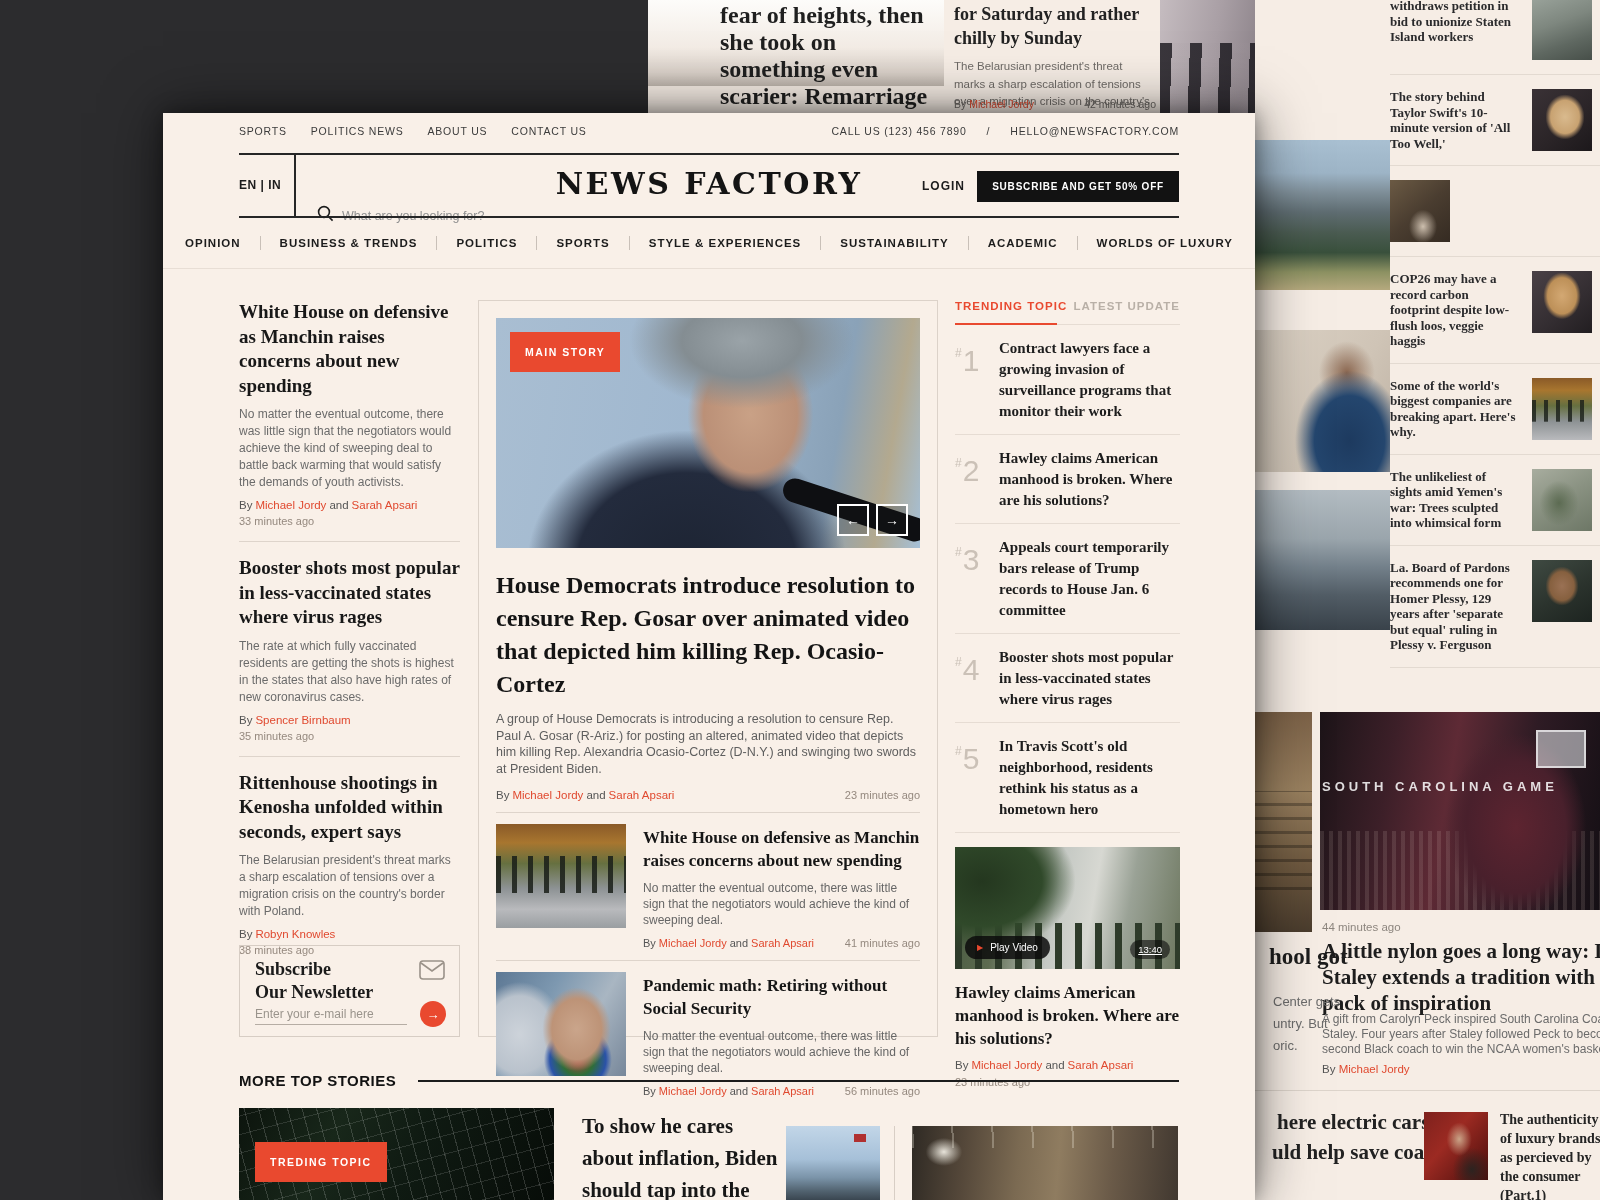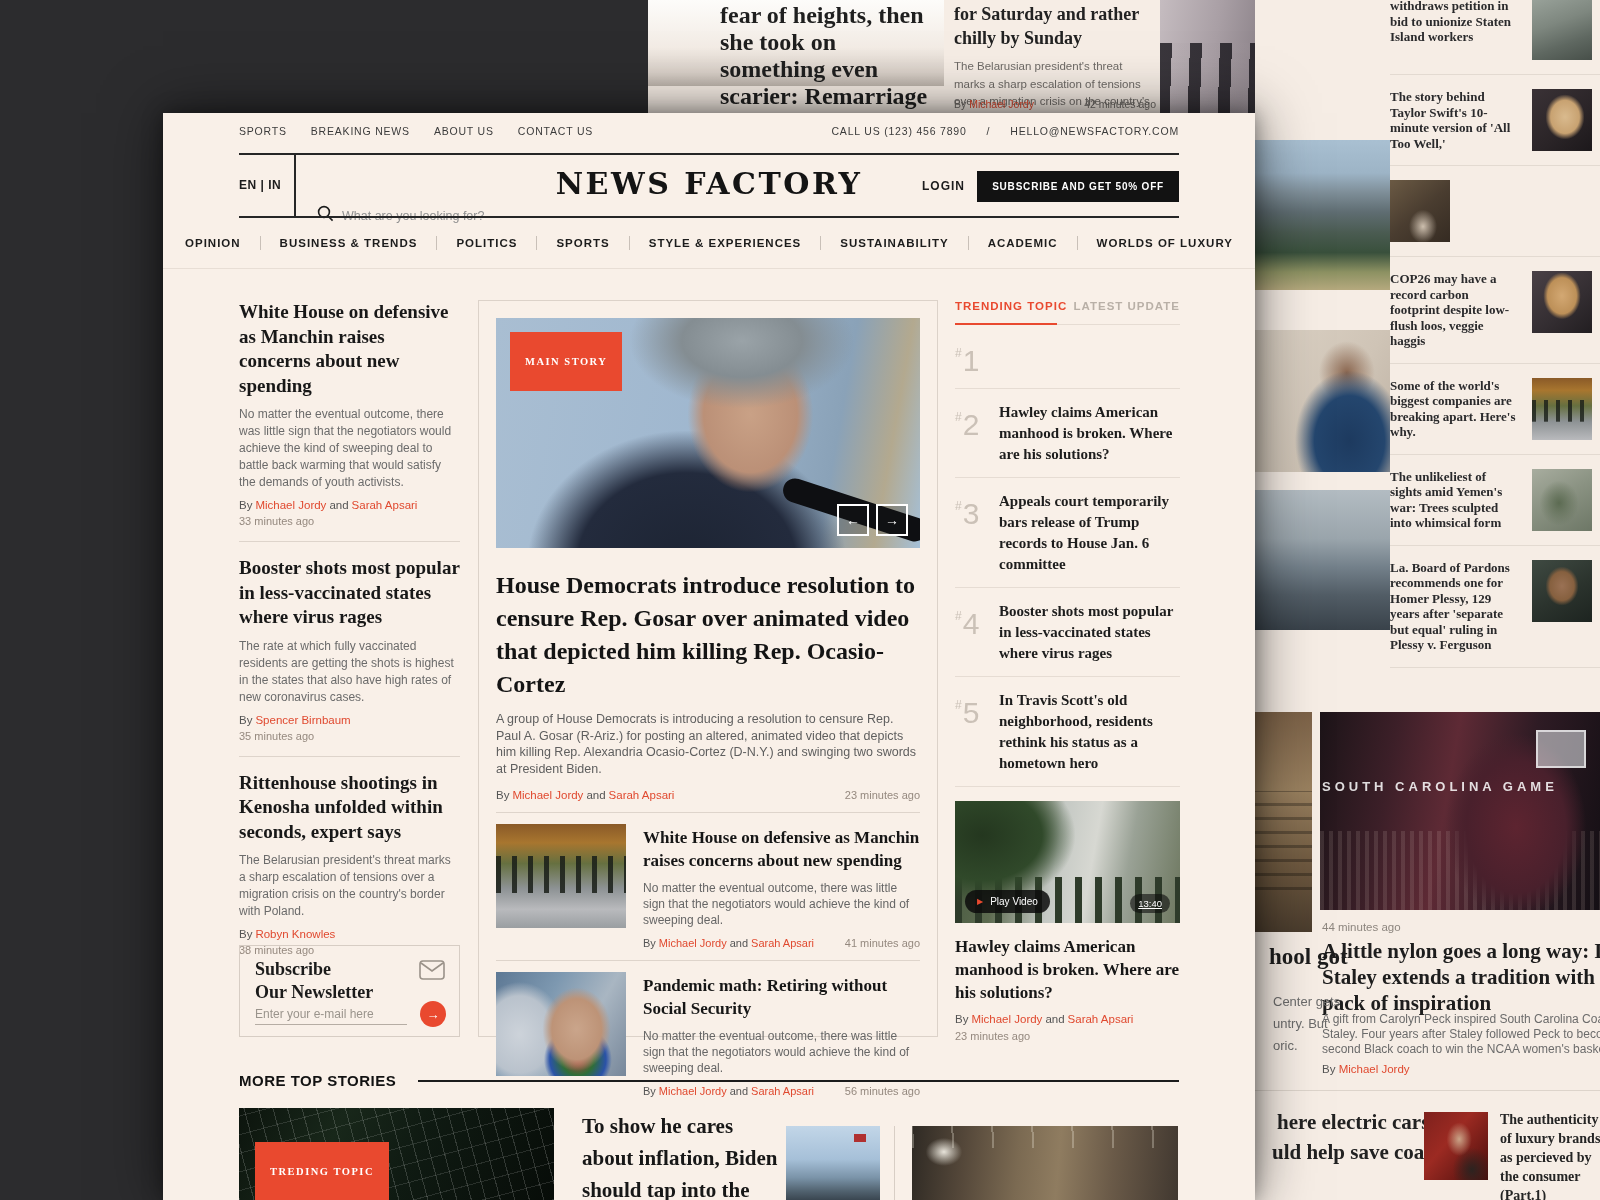--- a/index.html
+++ b/index.html
@@ -125,21 +125,21 @@
   .centerbox{position:absolute;left:315px;top:187px;width:460px;height:737px;border:1px solid #dcd2c9;
              box-sizing:border-box;padding:17px;}
   .msphoto{position:relative;height:230px;overflow:hidden;cursor:pointer;
     background:radial-gradient(150px 90px at 58% 10%,#9aa3a8 0%,#848d92 40%,transparent 75%),
                radial-gradient(85px 105px at 60% 42%,#c9a186 0%,#bb9077 55%,transparent 74%),
                radial-gradient(200px 170px at 45% 108%,#1d2433 0%,#232b3d 55%,transparent 80%),
                linear-gradient(100deg,#a9bed2 0%,#9fb7cf 50%,#8aa2b8 78%,#b3a98f 90%,#a5c0d8 100%);}
   .msphoto .mic{position:absolute;right:-10px;bottom:26px;width:150px;height:24px;background:#0e0f12;
                 transform:rotate(18deg);border-radius:12px;}
   .badge{position:absolute;left:14px;top:14px;background:#e9492f;color:#fff;font-weight:700;font-size:10.5px;
-         letter-spacing:1.5px;padding:24px 15px;font-family:Liberation Serif, serif;}
+         letter-spacing:1.5px;padding:14px 15px;}
   .car{position:absolute;right:12px;bottom:12px;display:flex;gap:7px;}
   .car button{width:32px;height:32px;border:2px solid #fff;background:rgba(25,25,25,.25);color:#fff;
               font-size:14px;cursor:pointer;display:flex;align-items:center;justify-content:center;}
   .ms-h{margin:21px 0 0;font-family:"Liberation Serif",serif;font-weight:600;font-size:24px;line-height:33px;color:#141414;}
   .ms-b{margin:10px 0 0;font-size:12.5px;line-height:16.5px;color:#5e5e5e;}
   .byrow{display:flex;justify-content:space-between;align-items:baseline;margin-top:12px;}
   .crule{border:0;border-top:1px solid #ded4cb;margin:11px 0;}
   .subrow{display:flex;gap:17px;}
   .sub-th{width:130px;height:104px;flex:none;cursor:pointer;}
   .th-wreath{background:repeating-linear-gradient(90deg, rgba(25,30,24,.85) 0 5px, transparent 5px 16px) 0 48%/100% 36% no-repeat,
@@ -273,21 +273,21 @@
     <div class="fg6">uld help save coal</div>
     <div class="ph-podium"></div>
     <div class="lux-h serif">The authenticity of luxury brands as percieved by the consumer (Part.1)</div>
   </div>
 
   <div class="card">
 
     <div class="topbar">
       <div class="tb-left">
         <a>SPORTS</a>
-        <a>BREAKING NEWS</a>
+        <a>POLITICS NEWS</a>
         <a>ABOUT US</a>
         <a>CONTACT US</a>
       </div>
       <div class="tb-right">
         <a>CALL US (123) 456 7890</a>
         <span>/</span>
         <a>HELLO@NEWSFACTORY.COM</a>
       </div>
     </div>
     <div class="rule-a"></div>
@@ -430,20 +430,21 @@
     </div>
 
     <div class="rightcol">
       <div class="tabs">
         <a class="tab1">TRENDING TOPIC</a>
         <a class="tab2">LATEST UPDATE</a>
       </div>
 
       <div class="titem">
         <div class="tnum"><span class="hash">#</span><span>1</span></div>
+        <div class="ttext">Contract lawyers face a growing invasion of surveillance programs that monitor their work</div>
       </div>
       <div class="titem">
         <div class="tnum"><span class="hash">#</span><span>2</span></div>
         <div class="ttext">Hawley claims American manhood is broken. Where are his solutions?</div>
       </div>
       <div class="titem">
         <div class="tnum"><span class="hash">#</span><span>3</span></div>
         <div class="ttext">Appeals court temporarily bars release of Trump records to House Jan. 6 committee</div>
       </div>
       <div class="titem">

